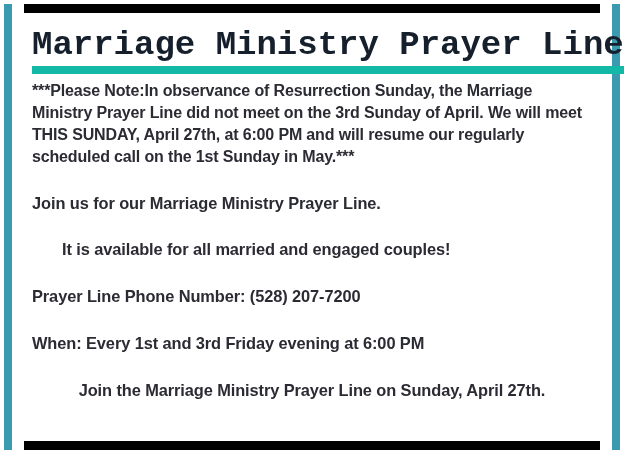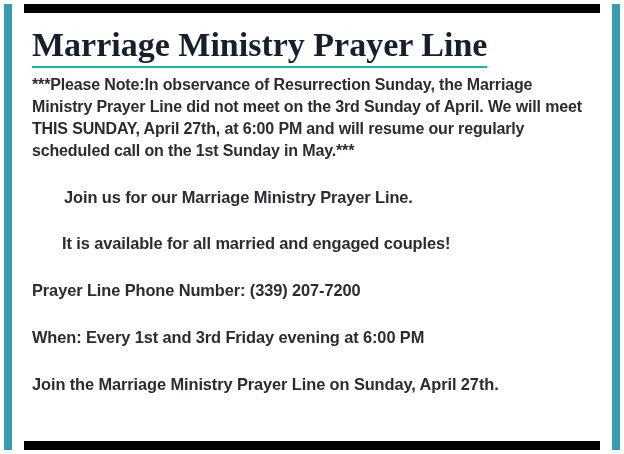--- a/index.html
+++ b/index.html
@@ -49,55 +49,55 @@
     left: 12px;
     right: 12px;
     top: 13px;
     bottom: 13px;
     background: #ffffff;
     padding: 13px 20px 0 20px;
     box-sizing: border-box;
   }
 
   .title {
-    font-family: Liberation Serif, serif;
+    font-family: Liberation Mono, monospace;
     font-size: 34px;
     font-weight: bold;
     color: #16202c;
     letter-spacing: 0px;
     margin: 0 0 6px 0;
     padding-bottom: 2px;
     line-height: 1.12;
     display: inline-block;
-    border-bottom: 2px solid #14b8a6;
+    border-bottom: 8px solid #14b8a6;
     white-space: nowrap;
   }
 
   .note {
     font-size: 16px;
     font-weight: bold;
     color: #2b2b33;
     line-height: 1.365;
     margin: 0 0 0 0;
     letter-spacing: -0.15px;
   }
 
   .line {
     font-size: 16.4px;
     font-weight: bold;
     color: #2b2b33;
     margin: 0;
     letter-spacing: -0.1px;
   }
 
-  .sp-1 { margin-top: 27px; margin-left: 32px; }
+  .sp-1 { margin-top: 27px; }
   .sp-2 { margin-top: 27px; margin-left: 30px; }
   .sp-3 { margin-top: 28px; }
   .sp-4 { margin-top: 28px; }
-  .sp-5 { margin-top: 28px; }
+  .sp-5 { margin-top: 28px; text-align: center; }
 </style>
 </head>
 <body>
 
 <div id="flyer">
 
   <div class="bar-top"></div>
   <div class="bar-bottom"></div>
   <div class="bar-left"></div>
   <div class="bar-right"></div>
@@ -105,21 +105,21 @@
   <div class="content">
 
     <div class="title">Marriage Ministry Prayer Line</div>
 
     <p class="note">***Please Note:In observance of Resurrection Sunday, the Marriage Ministry Prayer Line did not meet on the 3rd Sunday of April. We will meet THIS SUNDAY, April 27th, at 6:00 PM and will resume our regularly scheduled call on the 1st Sunday in May.***</p>
 
     <p class="line sp-1">Join us for our Marriage Ministry Prayer Line.</p>
 
     <p class="line sp-2">It is available for all married and engaged couples!</p>
 
-    <p class="line sp-3">Prayer Line Phone Number: (339) 207-7200</p>
+    <p class="line sp-3">Prayer Line Phone Number: (528) 207-7200</p>
 
     <p class="line sp-4">When: Every 1st and 3rd Friday evening at 6:00 PM</p>
 
     <p class="line sp-5">Join the Marriage Ministry Prayer Line on Sunday, April 27th.</p>
 
     
 
   </div>
 </div>
 

